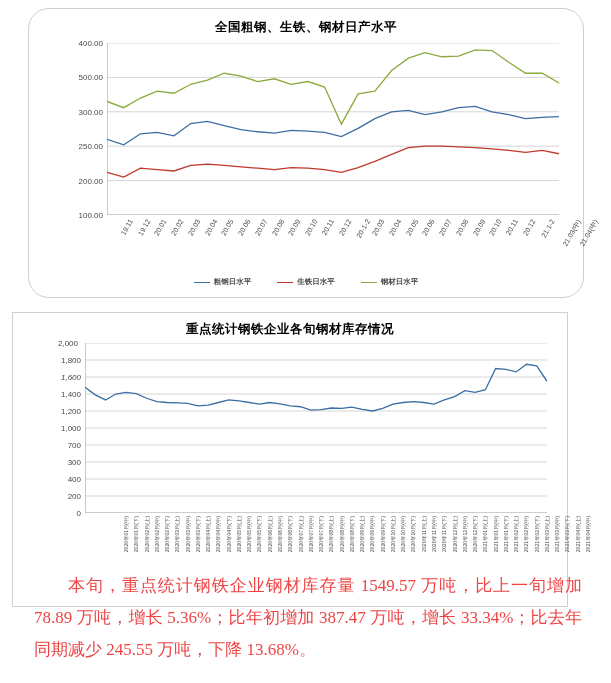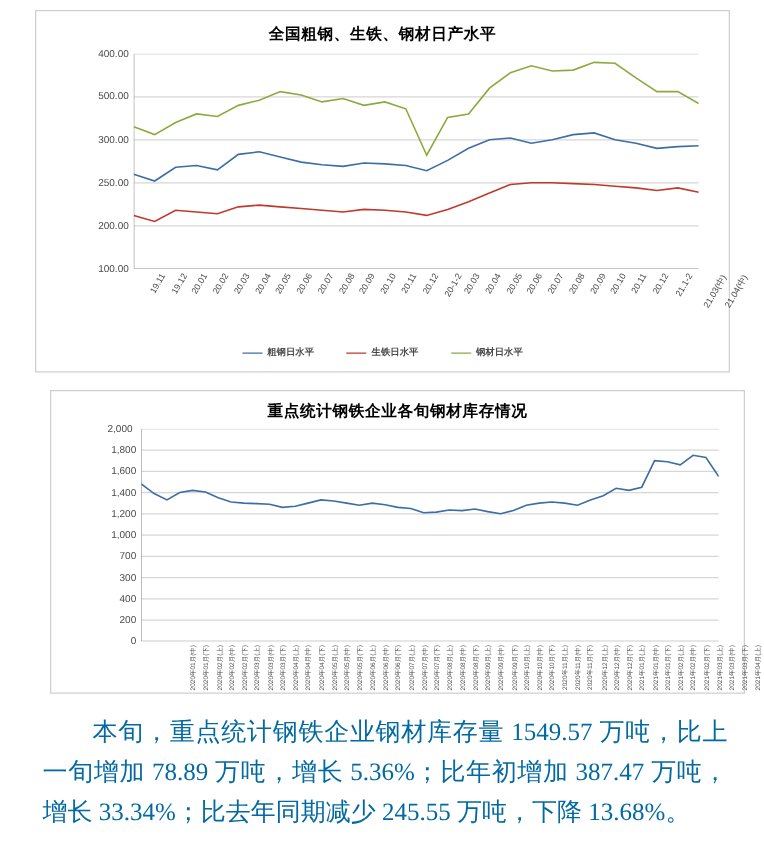--- a/index.html
+++ b/index.html
@@ -24,26 +24,27 @@
     position: absolute;
     background: #ffffff;
     border: 1px solid #cfcfcf;
     box-sizing: border-box;
   }
   #chart1 {
     left: 28px;
     top: 8px;
     width: 556px;
     height: 290px;
+    border-radius: 21px;
   }
   #chart2 {
-    left: 40px;
+    left: 12px;
     top: 312px;
     width: 556px;
-    height: 243px;
+    height: 295px;
   }
   .chart-title {
     position: absolute;
     left: 0;
     right: 0;
     text-align: center;
     font-size: 12.5px;
     font-weight: bold;
     letter-spacing: 0.5px;
   }
@@ -108,25 +109,25 @@
     width: 16px;
     height: 0;
     border-top: 1.4px solid #000;
   }
   .para {
     position: absolute;
     left: 34px;
     top: 570px;
     width: 548px;
     font-family: "Liberation Serif", serif;
-    font-size: 20px;
+    font-size: 17px;
     line-height: 32px;
     text-align: justify;
     text-indent: 2em;
-    color: #0369a1;
+    color: #ef4444;
   }
 </style>
 </head>
 <body>
 
 <div class="page">
 
   <div class="chart-box" id="chart1">
     <div class="chart-title">全国粗钢、生铁、钢材日产水平</div>
     <div class="plot" id="plot1">
@@ -197,21 +198,21 @@
     <div class="chart-title">重点统计钢铁企业各旬钢材库存情况</div>
     <div class="plot" id="plot2">
         <div class="ytick" style="left: -30px; width: 26px; top: 170px;">0</div>
         <div class="ytick" style="left: -30px; width: 26px; top: 153px;">200</div>
         <div class="ytick" style="left: -30px; width: 26px; top: 136px;">400</div>
         <div class="ytick" style="left: -30px; width: 26px; top: 119px;">300</div>
         <div class="ytick" style="left: -30px; width: 26px; top: 102px;">700</div>
         <div class="ytick" style="left: -30px; width: 26px; top: 85px;">1,000</div>
         <div class="ytick" style="left: -30px; width: 26px; top: 68px;">1,200</div>
         <div class="ytick" style="left: -30px; width: 26px; top: 51px;">1,400</div>
-        <div class="ytick" style="left: -30px; width: 26px; top: 34px;">1,600</div>
+        <div class="ytick" style="left: -30px; width: 26px; top: 34px; font-style: italic;">1,600</div>
         <div class="ytick" style="left: -30px; width: 26px; top: 17px;">1,800</div>
         <div class="ytick" style="left: -30px; width: 26px; top: 0px; text-align: center;">2,000</div>
         <svg width="462" height="170">
           <line x1="0" x2="462" y1="170" y2="170" stroke="#9a9a9a" stroke-width="1"></line>
           <line x1="0" x2="462" y1="153" y2="153" stroke="#d6d6d6" stroke-width="1"></line>
           <line x1="0" x2="462" y1="136" y2="136" stroke="#d6d6d6" stroke-width="1"></line>
           <line x1="0" x2="462" y1="119" y2="119" stroke="#d6d6d6" stroke-width="1"></line>
           <line x1="0" x2="462" y1="102" y2="102" stroke="#d6d6d6" stroke-width="1"></line>
           <line x1="0" x2="462" y1="85" y2="85" stroke="#d6d6d6" stroke-width="1"></line>
           <line x1="0" x2="462" y1="68" y2="68" stroke="#d6d6d6" stroke-width="1"></line>

